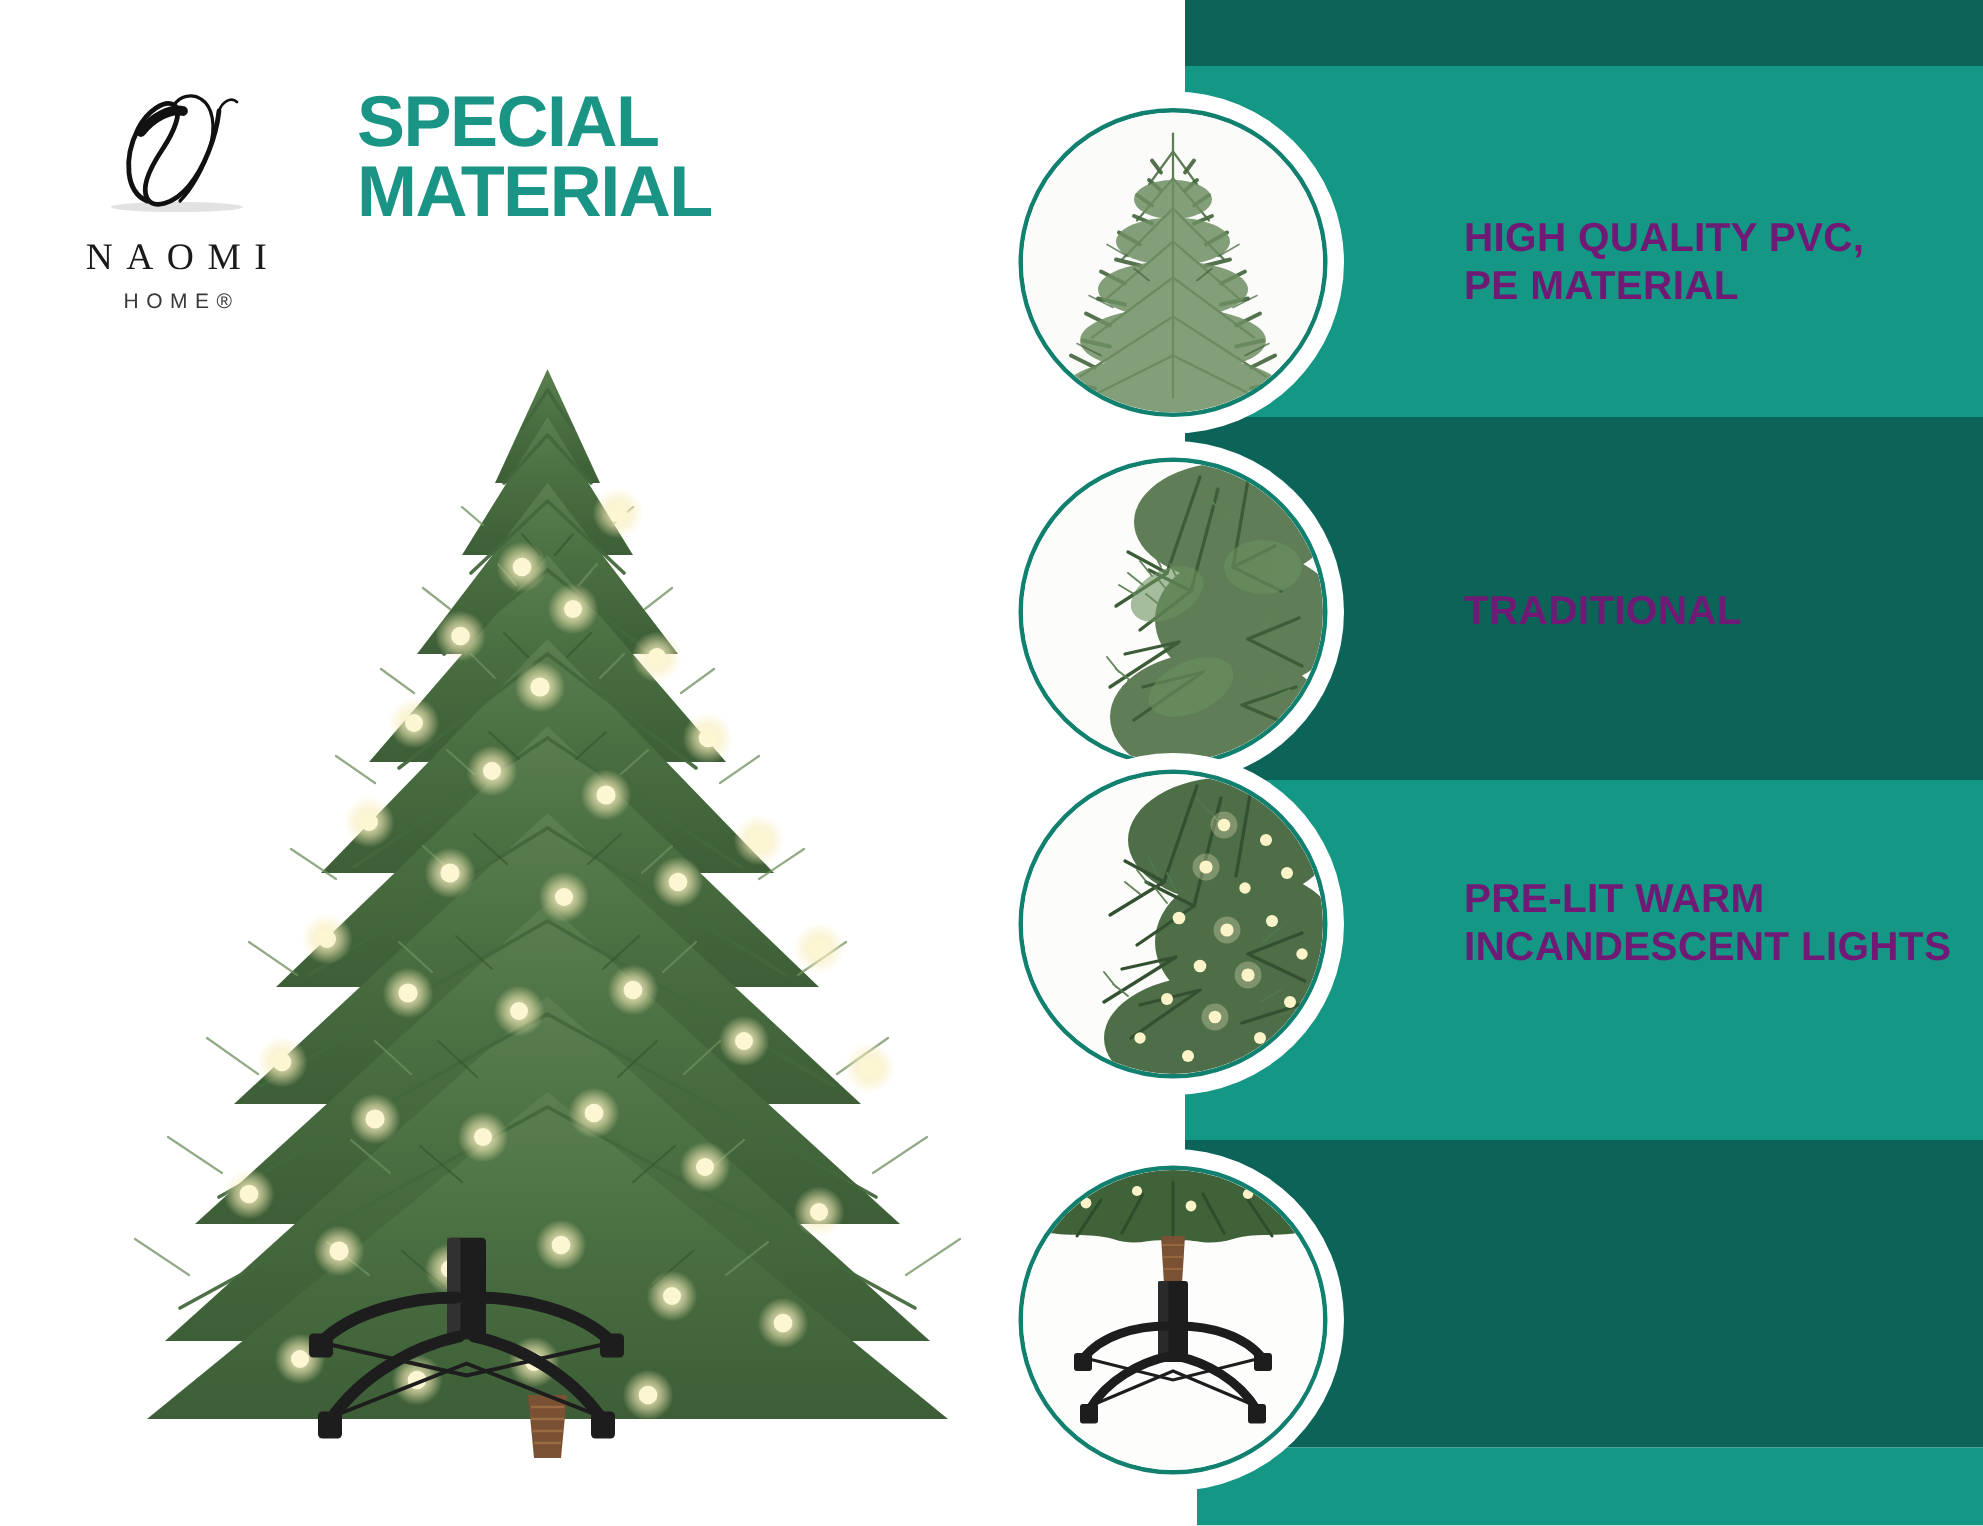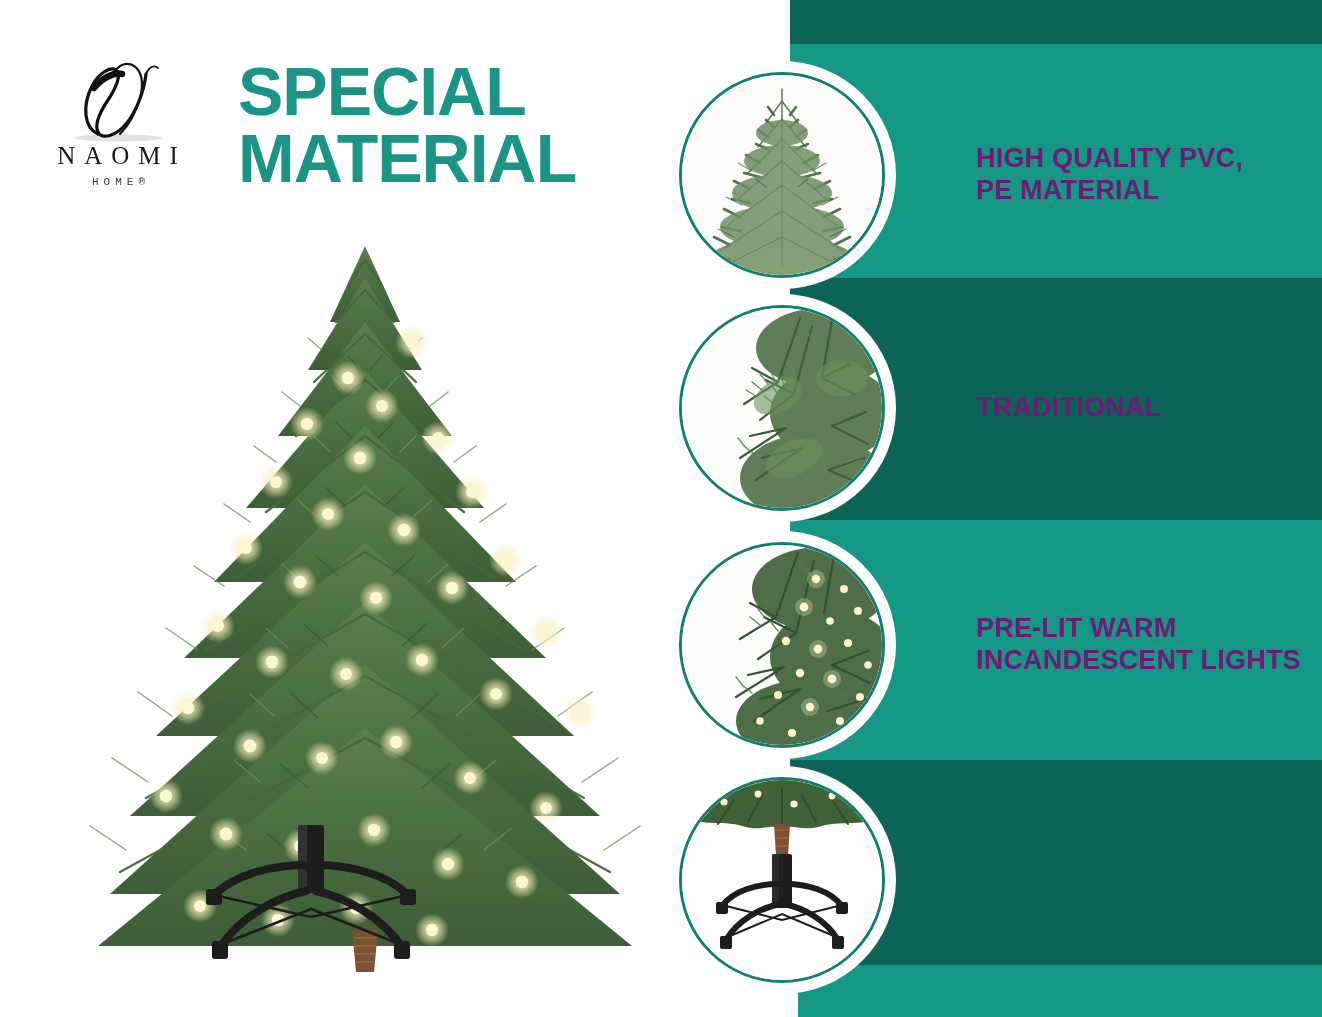--- a/index.html
+++ b/index.html
@@ -23,21 +23,21 @@
   .band.b4 { top: 760px; height: 205px; }
   .band.b5 { top: 965px; height: 52px; left: 8px; width: 524px; }
 
   
   .feature-row {
     position: absolute; left: 0; width: 1322px; height: 240px;
     display: flex; align-items: center;
   }
   .feature-row.r0 { top: 55px; }
   .feature-row.r1 { top: 288px; }
-  .feature-row.r2 { top: 525px; }
+  .feature-row.r2 { top: 496px; }
   .feature-row.r3 { top: 760px; }
 
   
   .thumb-wrap {
     position: absolute; left: 668px; top: 50%;
     transform: translateY(-50%);
     width: 228px; height: 228px;
     border-radius: 50%;
     background: #ffffff;
     display: flex; align-items: center; justify-content: center;
@@ -63,32 +63,32 @@
   }
   .feature-text .ln { display: block; white-space: nowrap; }
 
   
   .logo { position: absolute; left: 18px; top: 58px; width: 200px; text-align: center; }
   .logo .mark { height: 80px; }
   .logo .mark svg { display: block; margin: 0 auto; }
   .logo .wordmark {
     font-family: "Liberation Serif", serif;
     font-size: 25px; letter-spacing: 9px; color: #1a1a1a;
-    margin-top: 4px; padding-left: 8px;
+    margin-top: 20px; padding-left: 8px;
   }
   .logo .sub {
-    font-family: Liberation Mono, monospace;
-    font-size: 11px; letter-spacing: 5px; color: #3a3a3a;
+    font-family: Liberation Sans, sans-serif;
+    font-size: 14px; letter-spacing: 5px; color: #3a3a3a;
     margin-top: 6px; padding-left: 6px;
   }
 
   .headline {
     position: absolute; left: 238px; top: 58px;
     color: #1a9484;
-    font-size: 68px; font-weight: bold;
+    font-size: 48px; font-weight: bold;
     line-height: .98; letter-spacing: -1px;
   }
   .headline .ln { display: block; }
 
   
   .hero { position: absolute; left: 60px; top: 230px; width: 610px; height: 760px; }
   .hero svg { display: block; width: 100%; height: 100%; }
 </style>
 </head>
 <body>

